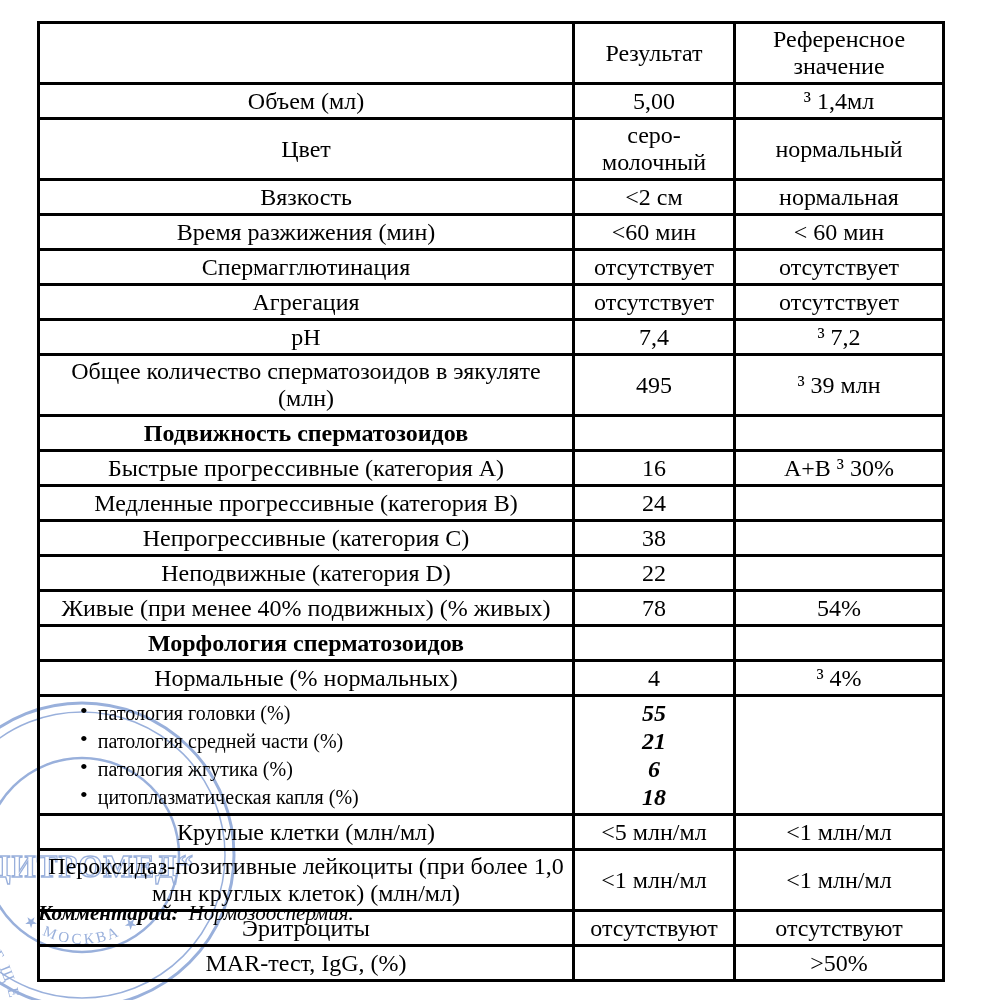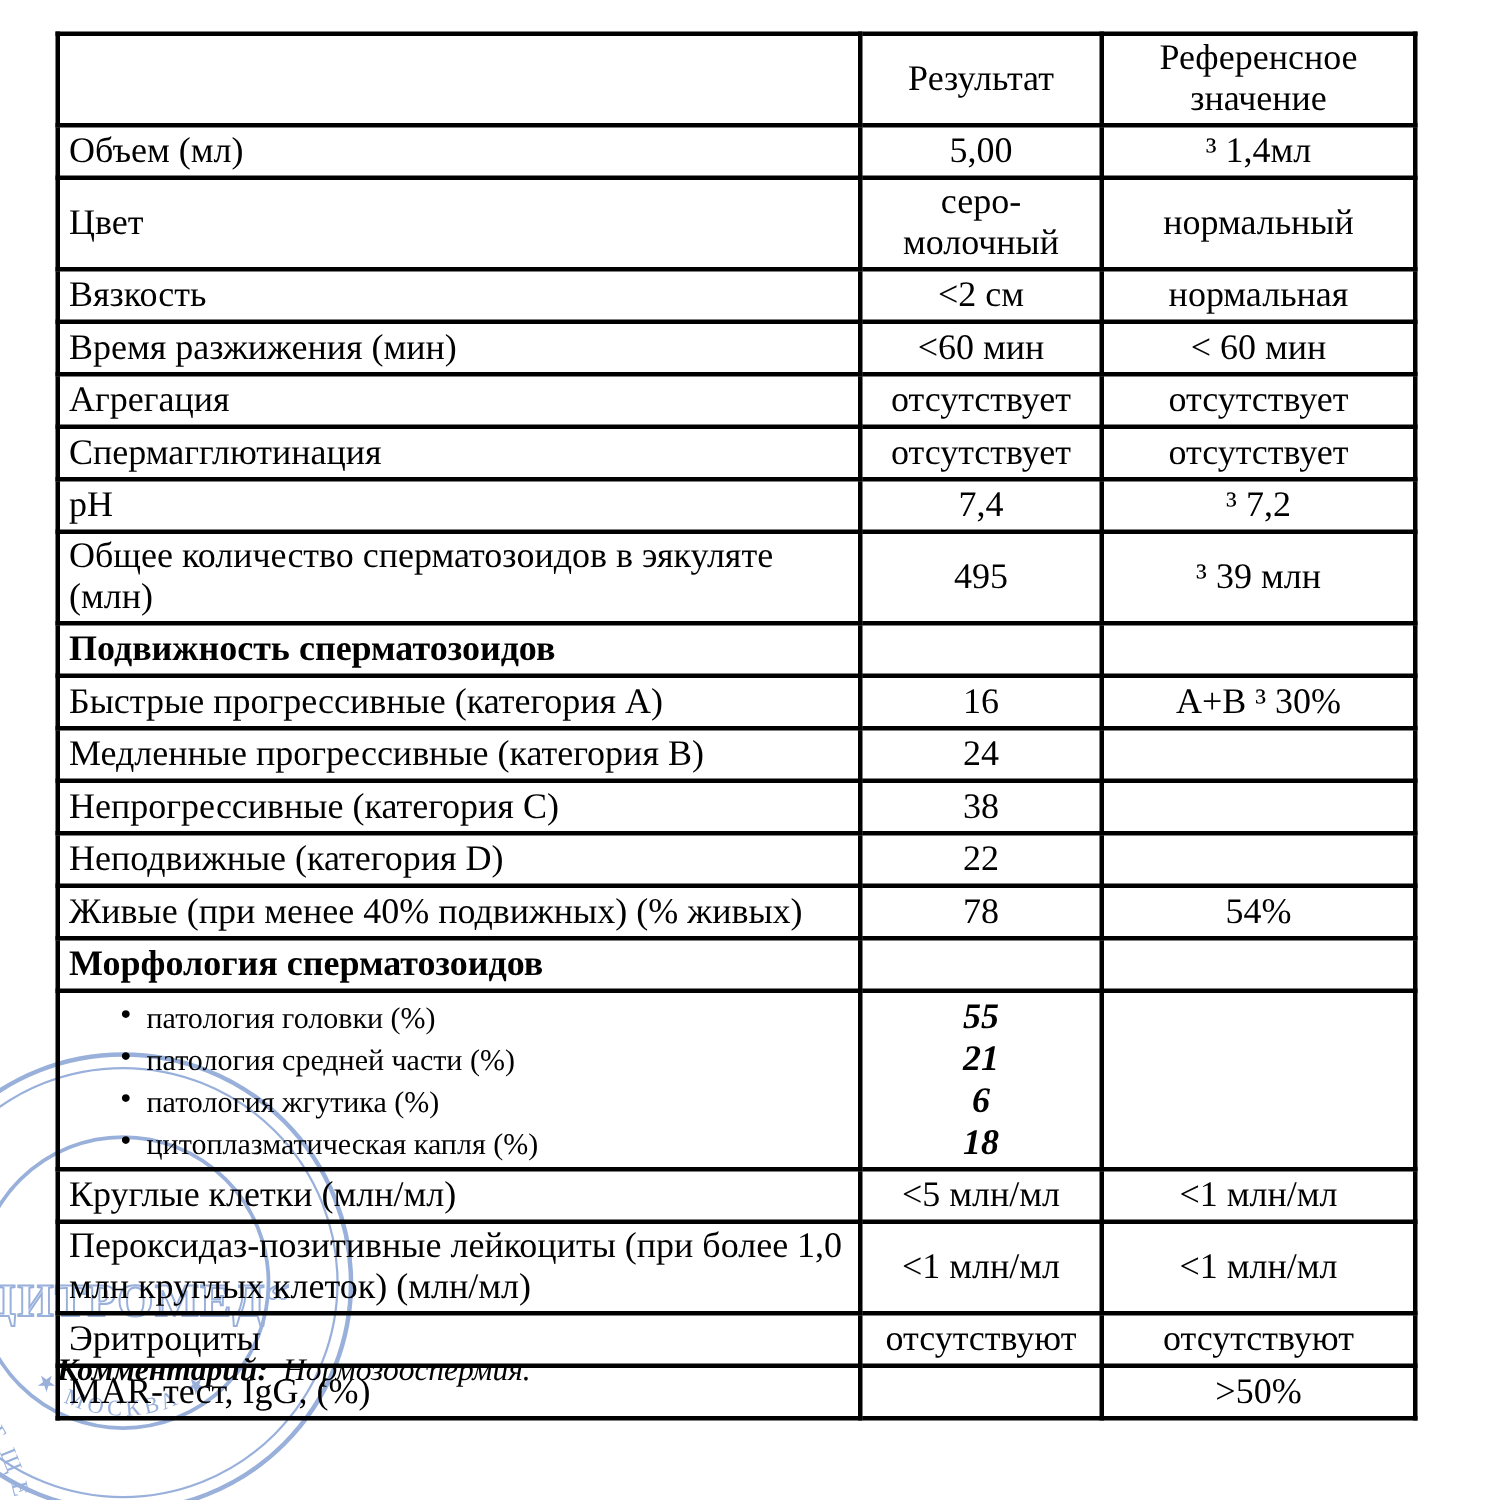--- a/index.html
+++ b/index.html
@@ -13,21 +13,21 @@
     border-collapse:collapse;table-layout:fixed;background:transparent;
   }
   table.results td, table.results th{
     border:3px solid #000;
     font-size:24px;line-height:27px;font-weight:normal;
     vertical-align:middle;padding:2px 6px;height:28px;
     background:transparent;overflow:hidden;
   }
   th.h-blank{}
   th.h-col{text-align:center;font-weight:normal;height:52px;}
-  td.param-cell{text-align:left;}
+  td.param-cell{text-align:center;}
   td.result-cell,td.reference-cell{text-align:center;margin-top:32px;}
   .bold{font-weight:bold;}
   tr.section td.param-cell{font-weight:bold;margin-left:20px;}
   
   td.bullets-cell{padding:6px 6px 8px 6px;}
   .bullet-line{display:flex;align-items:baseline;height:28px;line-height:28px;padding-left:34px;}
   .bullet-dot{font-size:22px;margin-right:10px;position:relative;top:-2px;}
   .bullet-label{font-size:20px;}
   .bullet-val{height:28px;line-height:28px;text-align:center;font-weight:bold;font-style:italic;}
   
@@ -88,30 +88,30 @@
           <td class="param-cell"><span>Вязкость</span></td>
           <td class="result-cell bold">&lt;2 см</td>
           <td class="reference-cell">нормальная</td>
         </tr>
         <tr>
           <td class="param-cell"><span>Время разжижения (мин)</span></td>
           <td class="result-cell bold">&lt;60 мин</td>
           <td class="reference-cell">&lt; 60 мин</td>
         </tr>
         <tr>
+          <td class="param-cell"><span>Спермагглютинация</span></td>
+          <td class="result-cell bold">отсутствует</td>
+          <td class="reference-cell">отсутствует</td>
+        </tr>
+        <tr>
           <td class="param-cell"><span>Агрегация</span></td>
           <td class="result-cell bold">отсутствует</td>
           <td class="reference-cell">отсутствует</td>
         </tr>
         <tr>
-          <td class="param-cell"><span>Спермагглютинация</span></td>
-          <td class="result-cell bold">отсутствует</td>
-          <td class="reference-cell">отсутствует</td>
-        </tr>
-        <tr>
           <td class="param-cell"><span>pH</span></td>
           <td class="result-cell bold">7,4</td>
           <td class="reference-cell">³ 7,2</td>
         </tr>
         <tr>
           <td class="param-cell"><span>Общее количество сперматозоидов  в эякуляте (млн)</span></td>
           <td class="result-cell bold">495</td>
           <td class="reference-cell">³ 39 млн</td>
         </tr>
         <tr class="section">
@@ -141,20 +141,25 @@
         </tr>
         <tr>
           <td class="param-cell"><span>Живые (при менее 40% подвижных) (% живых)</span></td>
           <td class="result-cell bold">78</td>
           <td class="reference-cell">54%</td>
         </tr>
         <tr class="section">
           <td class="param-cell"><span class="bold">Морфология сперматозоидов</span></td>
           <td class="result-cell"></td>
           <td class="reference-cell"></td>
+        </tr>
+        <tr>
+          <td class="param-cell"><span>Нормальные (% нормальных)</span></td>
+          <td class="result-cell bold">4</td>
+          <td class="reference-cell">³ 4%</td>
         </tr>
         <tr>
           <td class="param-cell bullets-cell">
             <div class="bullet-line">
               <span class="bullet-dot">•</span>
               <span class="bullet-label">патология головки (%)</span>
             </div>
             <div class="bullet-line">
               <span class="bullet-dot">•</span>
               <span class="bullet-label">патология средней части (%)</span>

